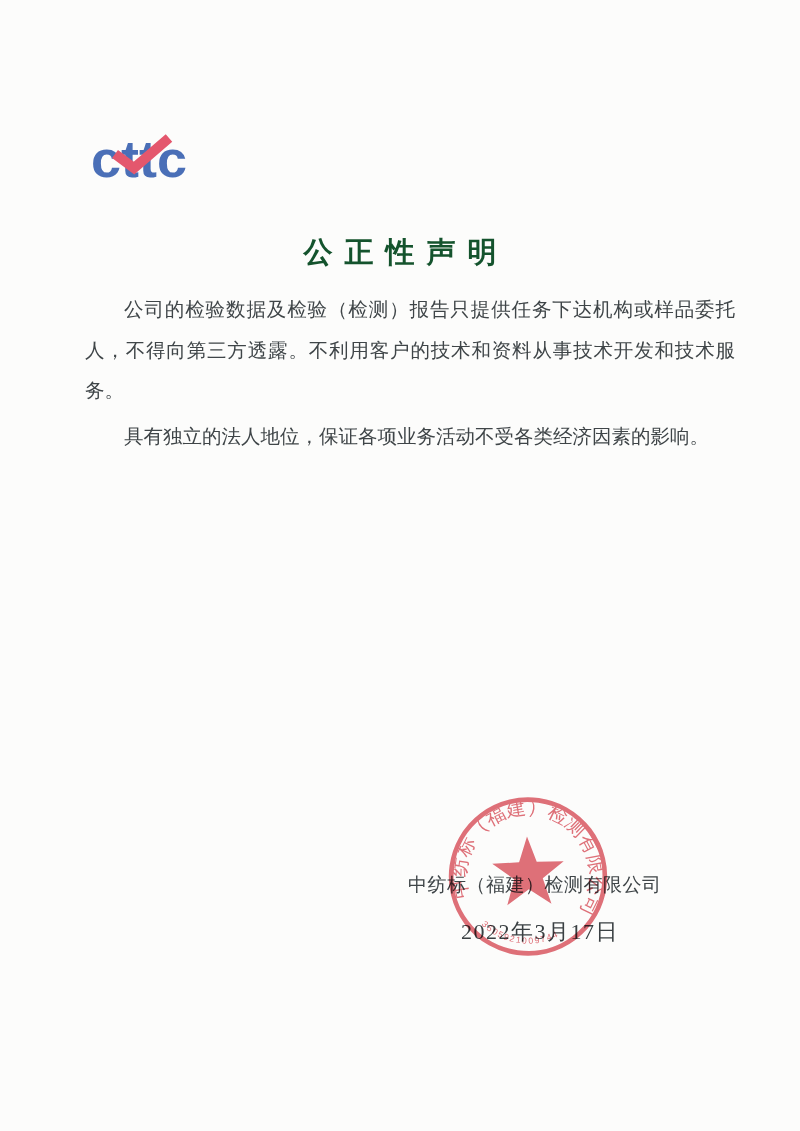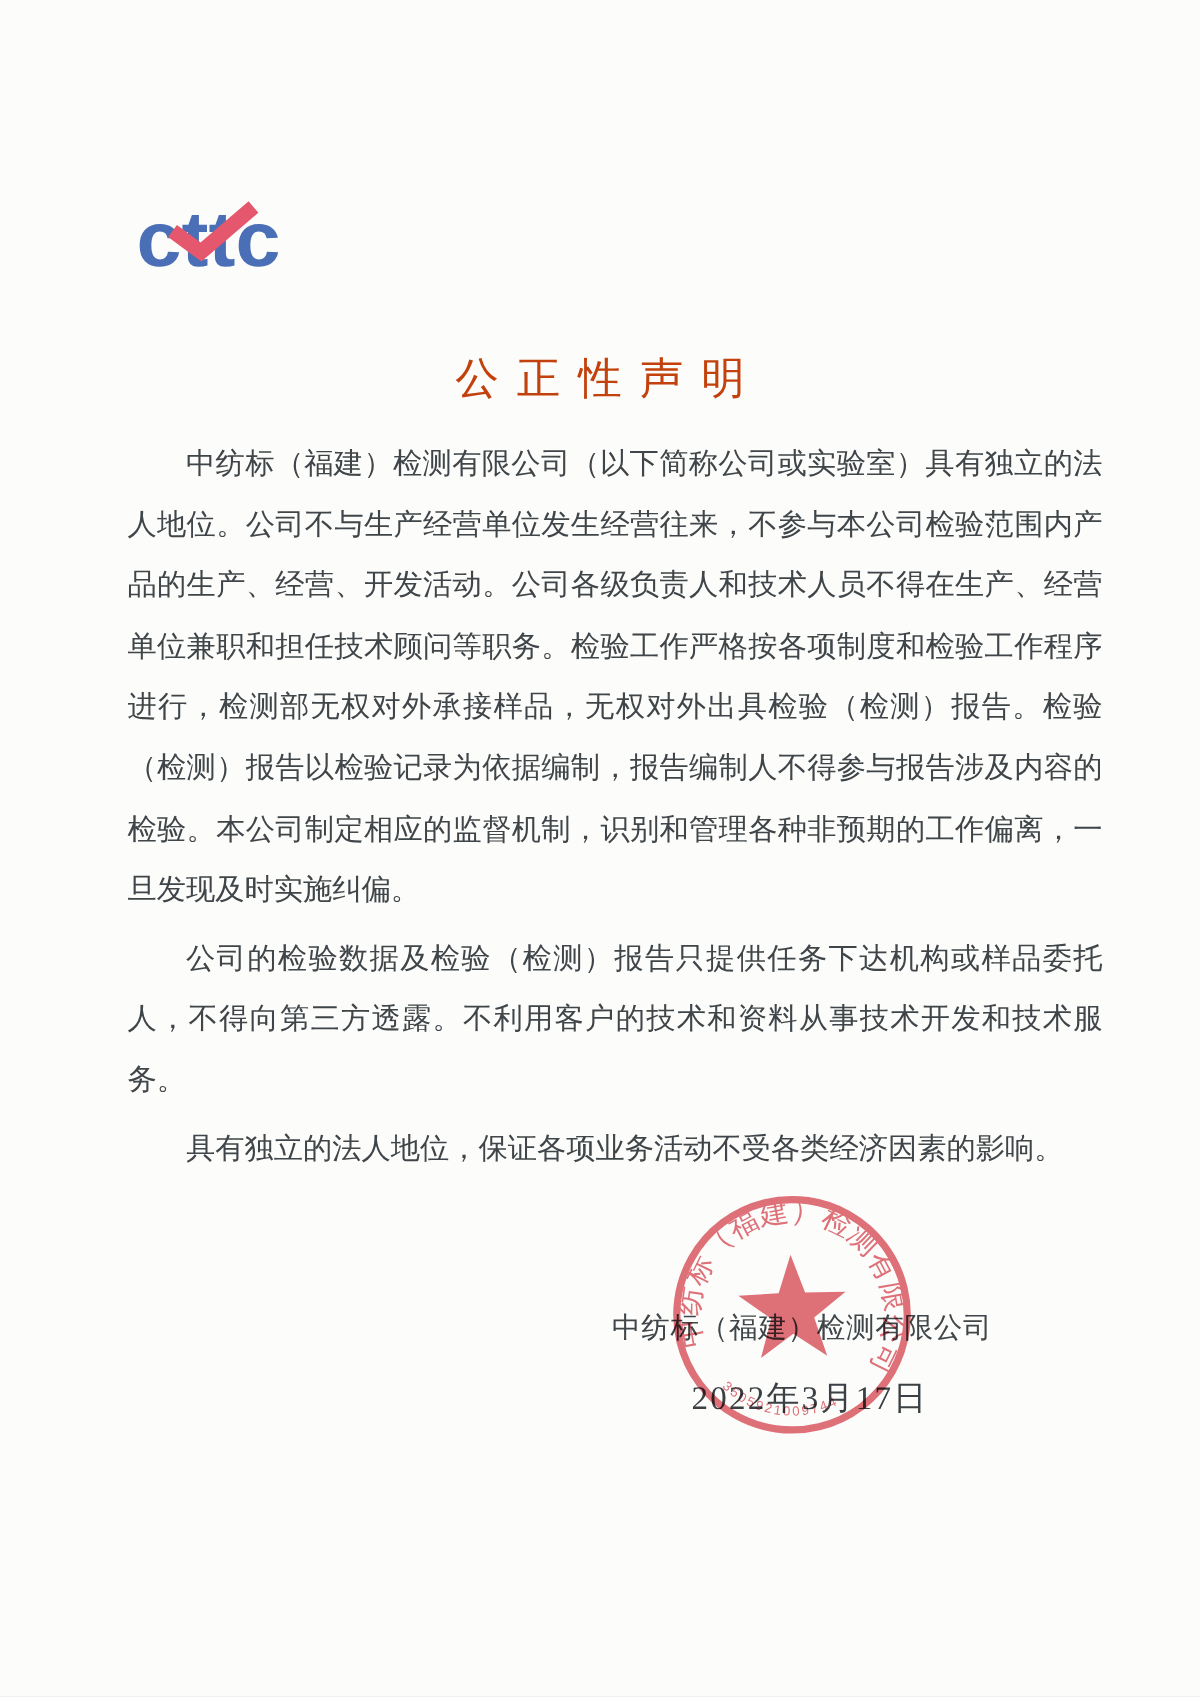--- a/index.html
+++ b/index.html
@@ -22,24 +22,24 @@
   }
   .doc-title {
     position: absolute;
     top: 233px;
     left: 0;
     width: 100%;
     margin: 0;
     text-align: center;
     font-family: "Liberation Sans", sans-serif;
     font-size: 29px;
-    font-weight: normal;
+    font-weight: bold;
     letter-spacing: 12px;
     text-indent: 12px;
-    color: #c2410c;
+    color: #14532d;
   }
   .doc-body {
     position: absolute;
     left: 85px;
     top: 290px;
     width: 650px;
     font-size: 19.5px;
     line-height: 40.6px;
     text-align: justify;
     color: #3f4548;
@@ -85,21 +85,20 @@
   <div class="logo">
     <svg viewBox="0 0 98 52">
       <text x="49" y="44" text-anchor="middle" font-family="Liberation Sans, sans-serif" font-weight="bold" font-size="52" textLength="96" lengthAdjust="spacingAndGlyphs" fill="#4a6fb7">cttc</text>
       <polyline points="25,21 44,35 79,5" fill="none" stroke-width="10" stroke-linejoin="miter" stroke="#e4576d"></polyline>
     </svg>
   </div>
 
   <h1 class="doc-title">公正性声明</h1>
 
   <div class="doc-body">
-    <p>中纺标（福建）检测有限公司（以下简称公司或实验室）具有独立的法人地位。公司不与生产经营单位发生经营往来，不参与本公司检验范围内产品的生产、经营、开发活动。公司各级负责人和技术人员不得在生产、经营单位兼职和担任技术顾问等职务。检验工作严格按各项制度和检验工作程序进行，检测部无权对外承接样品，无权对外出具检验（检测）报告。检验（检测）报告以检验记录为依据编制，报告编制人不得参与报告涉及内容的检验。本公司制定相应的监督机制，识别和管理各种非预期的工作偏离，一旦发现及时实施纠偏。</p>
     <p>公司的检验数据及检验（检测）报告只提供任务下达机构或样品委托人，不得向第三方透露。不利用客户的技术和资料从事技术开发和技术服务。</p>
     <p>具有独立的法人地位，保证各项业务活动不受各类经济因素的影响。</p>
   </div>
 
   <div class="sig-company">中纺标（福建）检测有限公司</div>
 
   <div class="sig-date">2022年3月17日</div>
 
   <div class="stamp">
     <svg viewBox="0 0 200 200">

